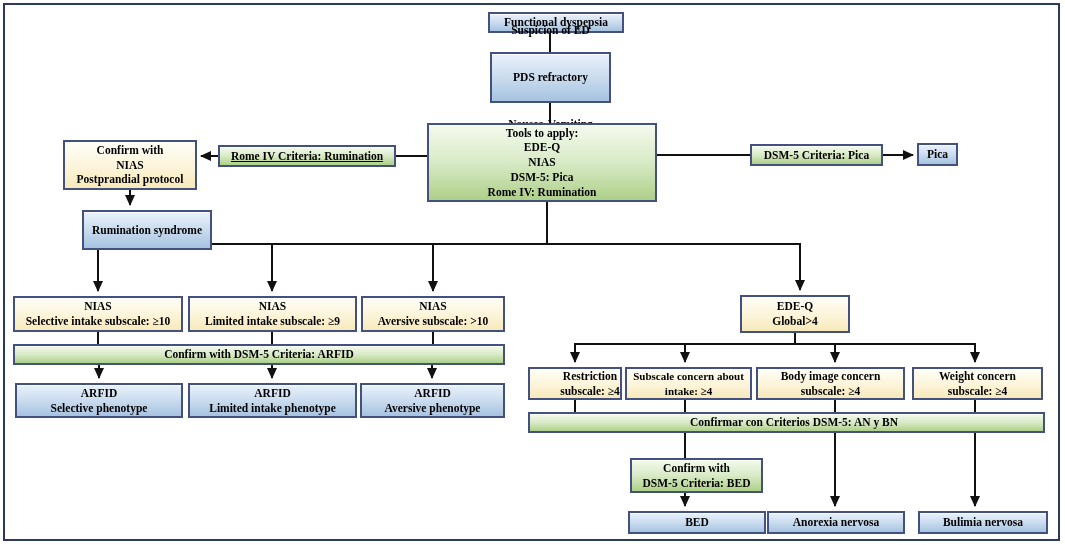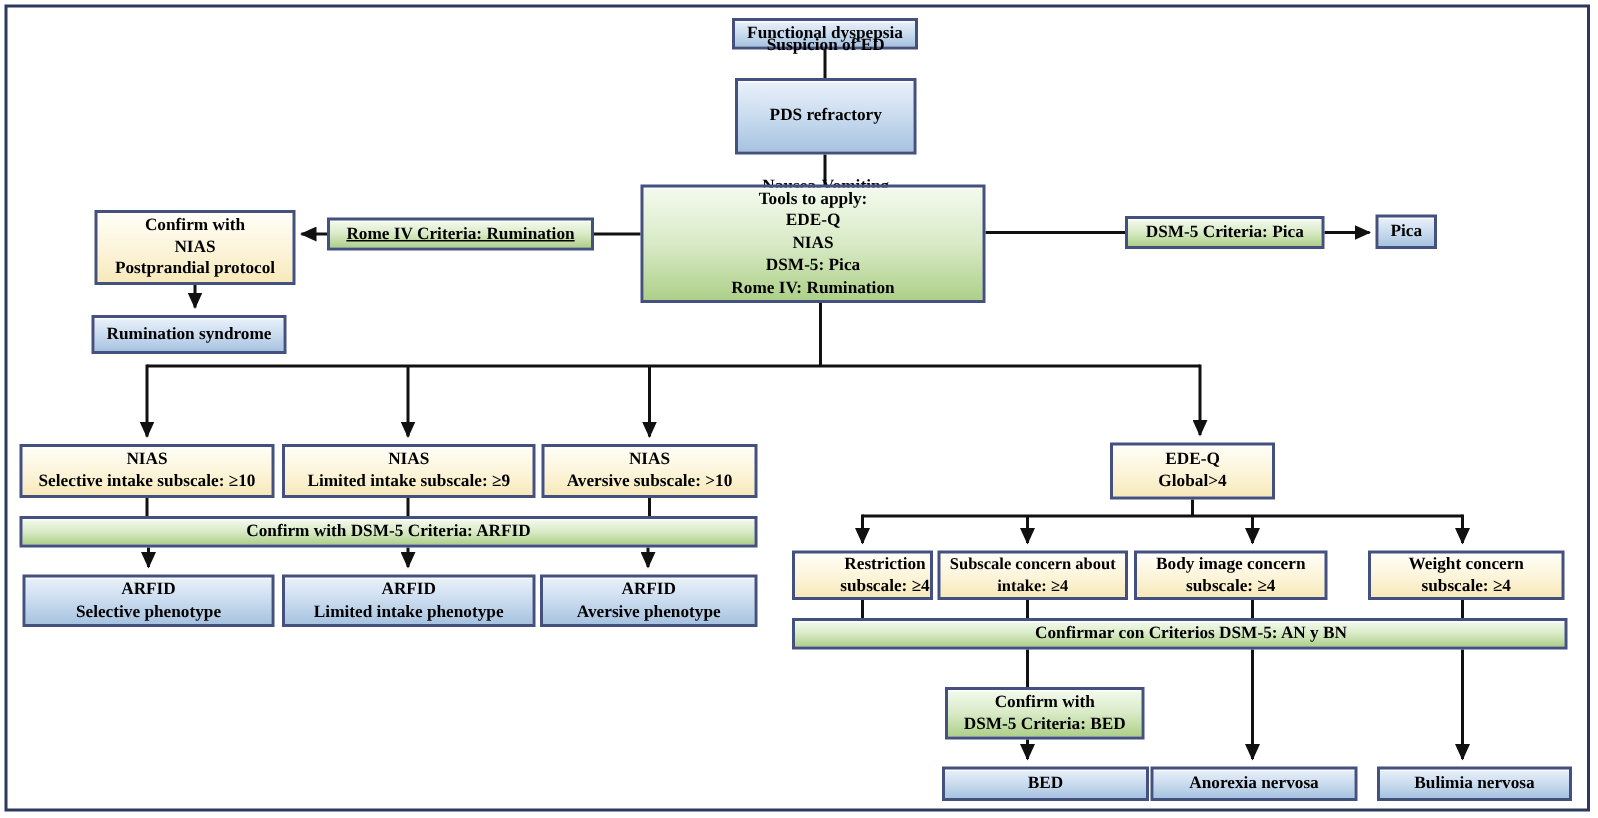--- a/index.html
+++ b/index.html
@@ -75,21 +75,21 @@
       <line x1="835" y1="400" x2="835" y2="413"></line>
       <line x1="975" y1="400" x2="975" y2="413"></line>
 
       <line x1="685" y1="433" x2="685" y2="458"></line>
       <line x1="685" y1="493" x2="685" y2="506" marker-end="url(#ah)"></line>
       <line x1="835" y1="433" x2="835" y2="506" marker-end="url(#ah)"></line>
       <line x1="975" y1="433" x2="975" y2="506" marker-end="url(#ah)"></line>
     </g>
   </svg>
 
-  <div class="box blue" style="left:488px;top:12px;width:124px;height:21px;">
+  <div class="box blue" style="left:488px;top:12px;width:136px;height:21px;">
     <span>Functional dyspepsia</span>
   </div>
 
   <div class="box blue" style="left:490px;top:52px;width:121px;height:51px;gap:32px;">
     <span>Suspicion of ED</span>
     <span>PDS refractory</span>
     <span>Nausea-Vomiting</span>
   </div>
 
   <div class="box green" style="left:427px;top:123px;width:230px;height:79px;">
@@ -103,21 +103,21 @@
   <div class="box green" style="left:218px;top:145px;width:178px;height:22px;text-decoration:underline;">
     <span>Rome IV Criteria: Rumination</span>
   </div>
 
   <div class="box yellow" style="left:63px;top:140px;width:134px;height:50px;">
     <span>Confirm with</span>
     <span>NIAS</span>
     <span>Postprandial protocol</span>
   </div>
 
-  <div class="box blue" style="left:61px;top:210px;width:130px;height:26px;">
+  <div class="box blue" style="left:82px;top:210px;width:130px;height:40px;">
     <span>Rumination syndrome</span>
   </div>
 
   <div class="box green" style="left:750px;top:144px;width:133px;height:22px;">
     <span>DSM-5 Criteria: Pica</span>
   </div>
 
   <div class="box blue" style="left:917px;top:143px;width:41px;height:23px;">
     <span>Pica</span>
   </div>
@@ -158,21 +158,21 @@
   </div>
 
   <div class="box yellow" style="left:528px;top:367px;width:94px;height:33px;padding-left:30px;">
     <span>Restriction</span>
     <span>subscale: ≥4</span>
   </div>
   <div class="box yellow" style="left:625px;top:367px;width:127px;height:33px;font-size:11px;">
     <span>Subscale concern about</span>
     <span>intake: ≥4</span>
   </div>
-  <div class="box yellow" style="left:756px;top:367px;width:129px;height:33px;">
+  <div class="box yellow" style="left:756px;top:367px;width:149px;height:33px;">
     <span>Body image concern</span>
     <span>subscale: ≥4</span>
   </div>
   <div class="box yellow" style="left:912px;top:367px;width:131px;height:33px;">
     <span>Weight concern</span>
     <span>subscale: ≥4</span>
   </div>
 
   <div class="box green" style="left:528px;top:412px;width:517px;height:21px;padding-left:15px;">
     <span>Confirmar con Criterios DSM-5: AN y BN</span>

